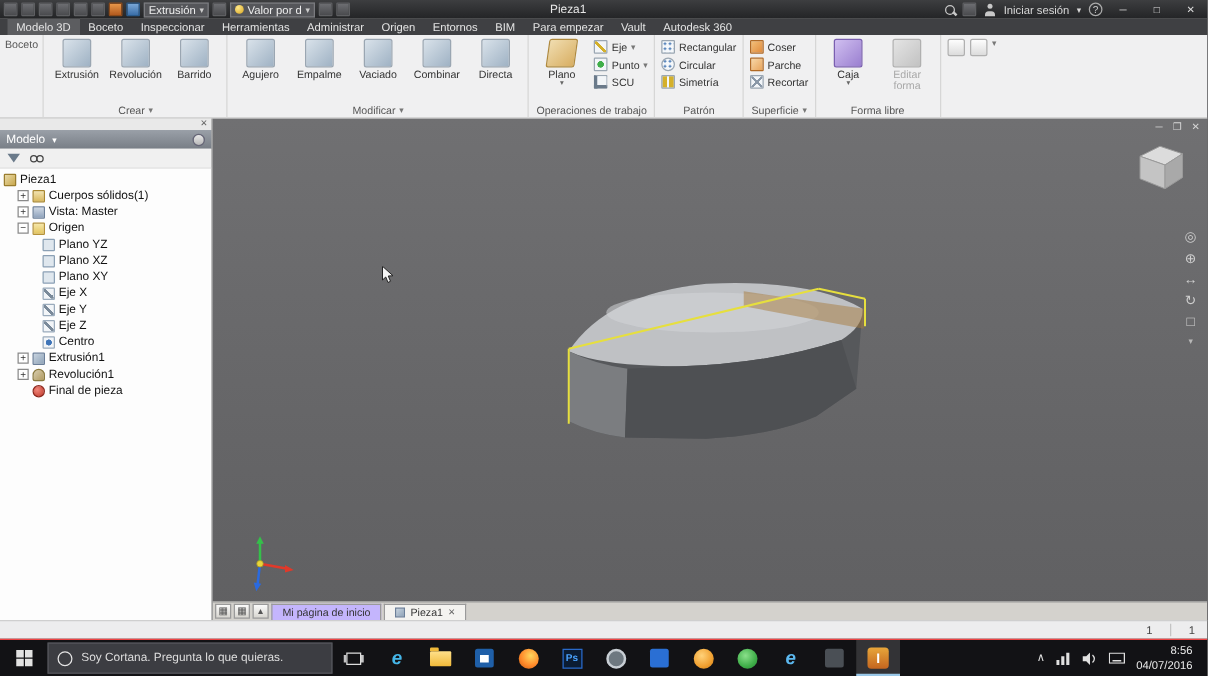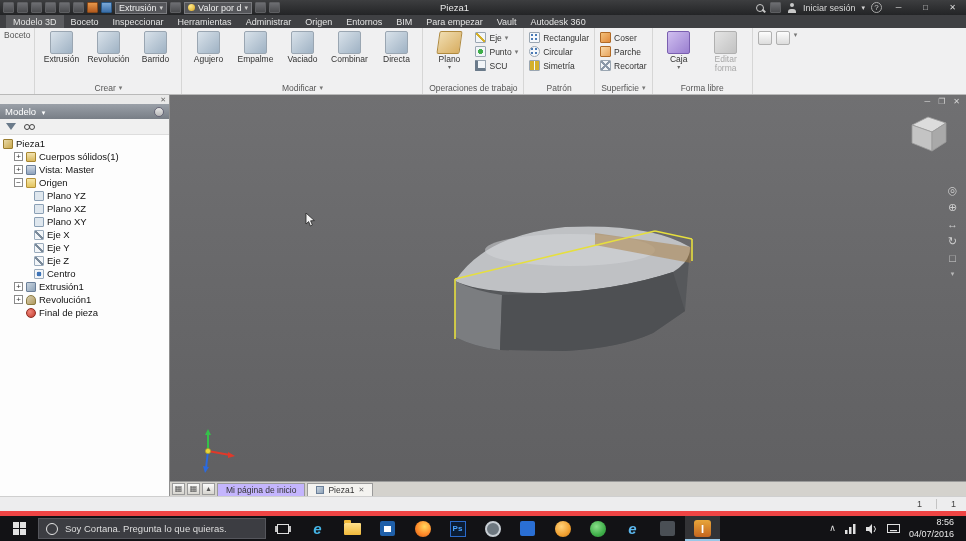--- a/index.html
+++ b/index.html
@@ -109,21 +109,21 @@
   .dtab{height:13px;padding:0 8px;background:#c4b5fd;border:1px solid #9a9a9a;border-bottom:none;font-size:8.5px;display:flex;align-items:center;gap:4px;color:#333;white-space:nowrap;}
   .dtab.active{background:#f4f3f0;}
   .dtab .dticon{width:8px;height:8px;background:linear-gradient(135deg,#c8d4e0,#8fa3b8);border:1px solid #6b7f99;}
   .dtab .dtmenu{font-size:7px;color:#666;}
 
   
   .statusbar{height:15px;background:#ededee;border-top:1px solid #cfcfcf;display:flex;align-items:center;justify-content:flex-end;font-size:9px;color:#444;padding-right:10px;gap:4px;}
   .sb-sep{width:1px;height:10px;background:#c4c4c4;margin:0 10px;}
 
   
-  .taskbar{height:30px;background:#121215;display:flex;align-items:stretch;color:#e8e8e8;border-top:5px solid #ef4444;}
+  .taskbar{height:30px;background:#121215;display:flex;align-items:stretch;color:#e8e8e8;border-top:1px solid #ef4444;}
   .tb-start{width:38px;display:flex;align-items:center;justify-content:center;}
   .winlogo{width:13px;height:13px;display:grid;grid-template-columns:1fr 1fr;grid-template-rows:1fr 1fr;gap:1px;}
   .winlogo i{background:#e2e2e2;display:block;}
   .tb-search{width:228px;background:#3c3d42;border:1px solid #55565c;display:flex;align-items:center;gap:7px;padding:0 7px;font-size:9.5px;color:#dedede;margin:2px 0;white-space:nowrap;overflow:hidden;}
   .cortana-ring{width:12px;height:12px;border:1.5px solid #e4e4e4;border-radius:50%;flex:0 0 auto;}
   .tb-task{width:34px;display:flex;align-items:center;justify-content:center;}
   .tview{width:12px;height:10px;border:1px solid #ddd;box-shadow:-4px 0 0 -2px rgba(255,255,255,.75),4px 0 0 -2px rgba(255,255,255,.75);}
   .tb-app{width:35px;display:flex;align-items:center;justify-content:center;position:relative;}
   .tb-app.active{background:rgba(255,255,255,.14);box-shadow:inset 0 -2px 0 #9ac8e8;}
   .ga{display:flex;align-items:center;justify-content:center;font-weight:bold;}

